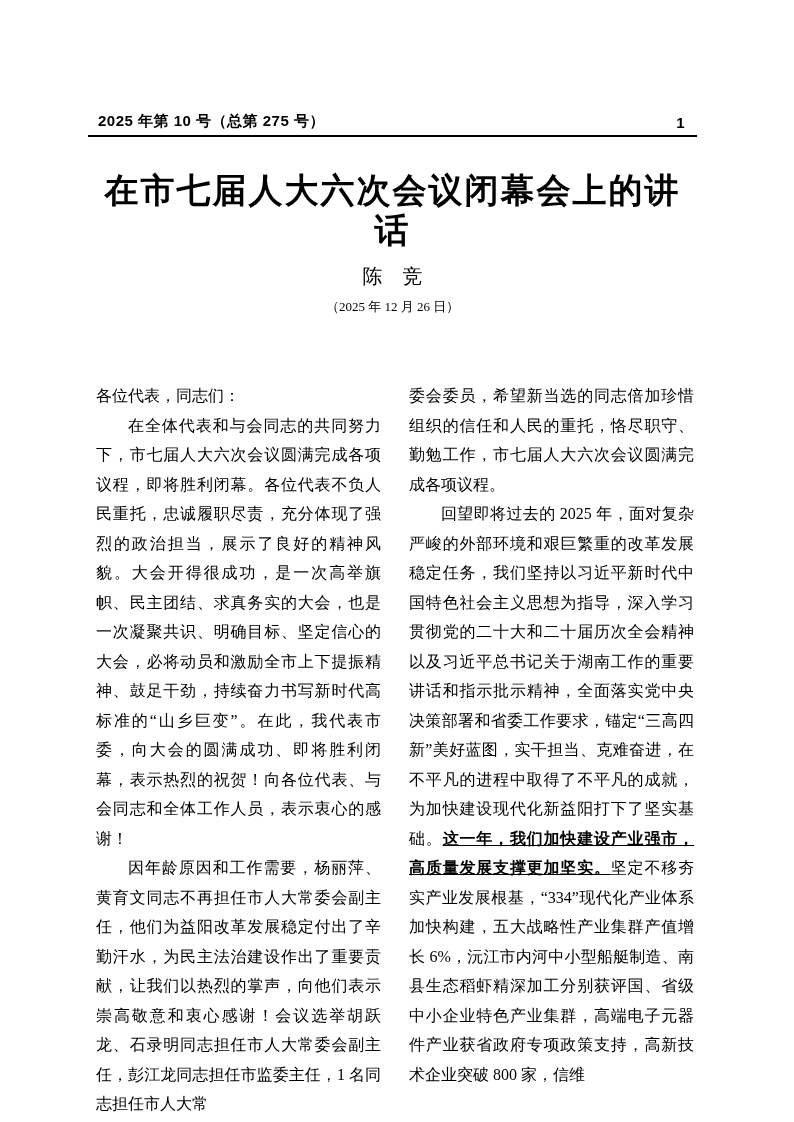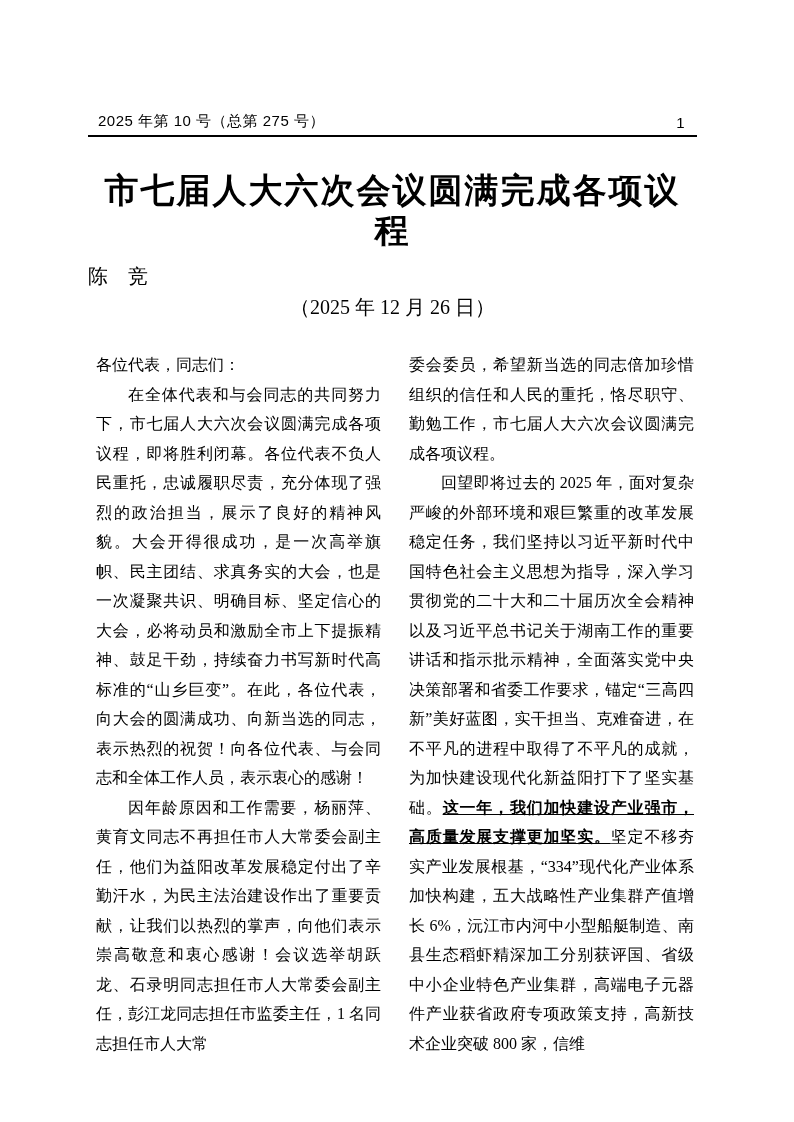--- a/index.html
+++ b/index.html
@@ -18,47 +18,47 @@
     font-family: "Liberation Serif", "DejaVu Serif", serif;
     overflow: hidden;
   }
   .page-header {
     display: flex;
     justify-content: space-between;
     align-items: flex-end;
     padding: 0 12px 4px 10px;
     border-bottom: 2.5px solid #000;
     font-family: "Liberation Sans", "DejaVu Sans", sans-serif;
-    font-weight: 400;
+    font-weight: 700;
     font-size: 15px;
     letter-spacing: 0.5px;
   }
   .doc-title {
     margin: 34px 0 0 0;
     text-align: center;
     font-size: 34px;
     font-weight: 700;
     letter-spacing: 2px;
     line-height: 40px;
     font-family: "Liberation Serif", "DejaVu Serif", serif;
   }
   .doc-author {
     margin-top: 13px;
-    text-align: left;
+    text-align: center;
     font-size: 20px;
     line-height: 24px;
   }
   .doc-date {
     margin-top: 8px;
     text-align: center;
-    font-size: 20px;
+    font-size: 13px;
     line-height: 22px;
   }
   .body-columns {
-    margin-top: 32px;
+    margin-top: 63px;
     margin-left: 8px;
     display: flex;
     gap: 28px;
   }
   .column {
     width: 285px;
     font-size: 16px;
     line-height: 29.5px;
     text-align: justify;
     text-justify: inter-ideograph;
@@ -78,31 +78,31 @@
 </head>
 <body>
 
 <div class="page">
 
   <header class="page-header">
     <span>2025 年第 10 号（总第 275 号）</span>
     <span>1</span>
   </header>
 
-  <h1 class="doc-title">市七届人大六次会议圆满完成各项议程</h1>
+  <h1 class="doc-title">在市七届人大六次会议闭幕会上的讲话</h1>
 
   <div class="doc-author">陈　竞</div>
 
   <div class="doc-date">（2025 年 12 月 26 日）</div>
 
   <main class="body-columns">
 
     <div class="column">
       <p><span>各位代表，同志们：</span></p>
-      <p class="para-indent"><span>在全体代表和与会同志的共同努力下，市七届人大六次会议圆满完成各项议程，即将胜利闭幕。各位代表不负人民重托，忠诚履职尽责，充分体现了强烈的政治担当，展示了良好的精神风貌。大会开得很成功，是一次高举旗帜、民主团结、求真务实的大会，也是一次凝聚共识、明确目标、坚定信心的大会，必将动员和激励全市上下提振精神、鼓足干劲，持续奋力书写新时代高标准的“山乡巨变”。在此，各位代表，向大会的圆满成功、向新当选的同志，表示热烈的祝贺！向各位代表、与会同志和全体工作人员，表示衷心的感谢！</span></p>
+      <p class="para-indent"><span>在全体代表和与会同志的共同努力下，市七届人大六次会议圆满完成各项议程，即将胜利闭幕。各位代表不负人民重托，忠诚履职尽责，充分体现了强烈的政治担当，展示了良好的精神风貌。大会开得很成功，是一次高举旗帜、民主团结、求真务实的大会，也是一次凝聚共识、明确目标、坚定信心的大会，必将动员和激励全市上下提振精神、鼓足干劲，持续奋力书写新时代高标准的“山乡巨变”。在此，我代表市委，向大会的圆满成功、即将胜利闭幕，表示热烈的祝贺！向各位代表、与会同志和全体工作人员，表示衷心的感谢！</span></p>
       <p class="para-indent"><span>因年龄原因和工作需要，杨丽萍、黄育文同志不再担任市人大常委会副主任，他们为益阳改革发展稳定付出了辛勤汗水，为民主法治建设作出了重要贡献，让我们以热烈的掌声，向他们表示崇高敬意和衷心感谢！会议选举胡跃龙、石录明同志担任市人大常委会副主任，彭江龙同志担任市监委主任，1 名同志担任市人大常</span></p>
     </div>
 
     <div class="column">
       <p><span>委会委员，希望新当选的同志倍加珍惜组织的信任和人民的重托，恪尽职守、勤勉工作，市七届人大六次会议圆满完成各项议程。</span></p>
       <p class="para-indent"><span>回望即将过去的 2025 年，面对复杂严峻的外部环境和艰巨繁重的改革发展稳定任务，我们坚持以习近平新时代中国特色社会主义思想为指导，深入学习贯彻党的二十大和二十届历次全会精神以及习近平总书记关于湖南工作的重要讲话和指示批示精神，全面落实党中央决策部署和省委工作要求，锚定“三高四新”美好蓝图，实干担当、克难奋进，在不平凡的进程中取得了不平凡的成就，为加快建设现代化新益阳打下了坚实基础。</span><span class="bold-seg">这一年，我们加快建设产业强市，高质量发展支撑更加坚实。</span><span>坚定不移夯实产业发展根基，“334”现代化产业体系加快构建，五大战略性产业集群产值增长 6%，沅江市内河中小型船艇制造、南县生态稻虾精深加工分别获评国、省级中小企业特色产业集群，高端电子元器件产业获省政府专项政策支持，高新技术企业突破 800 家，信维</span></p>
     </div>
 
   </main>
 

